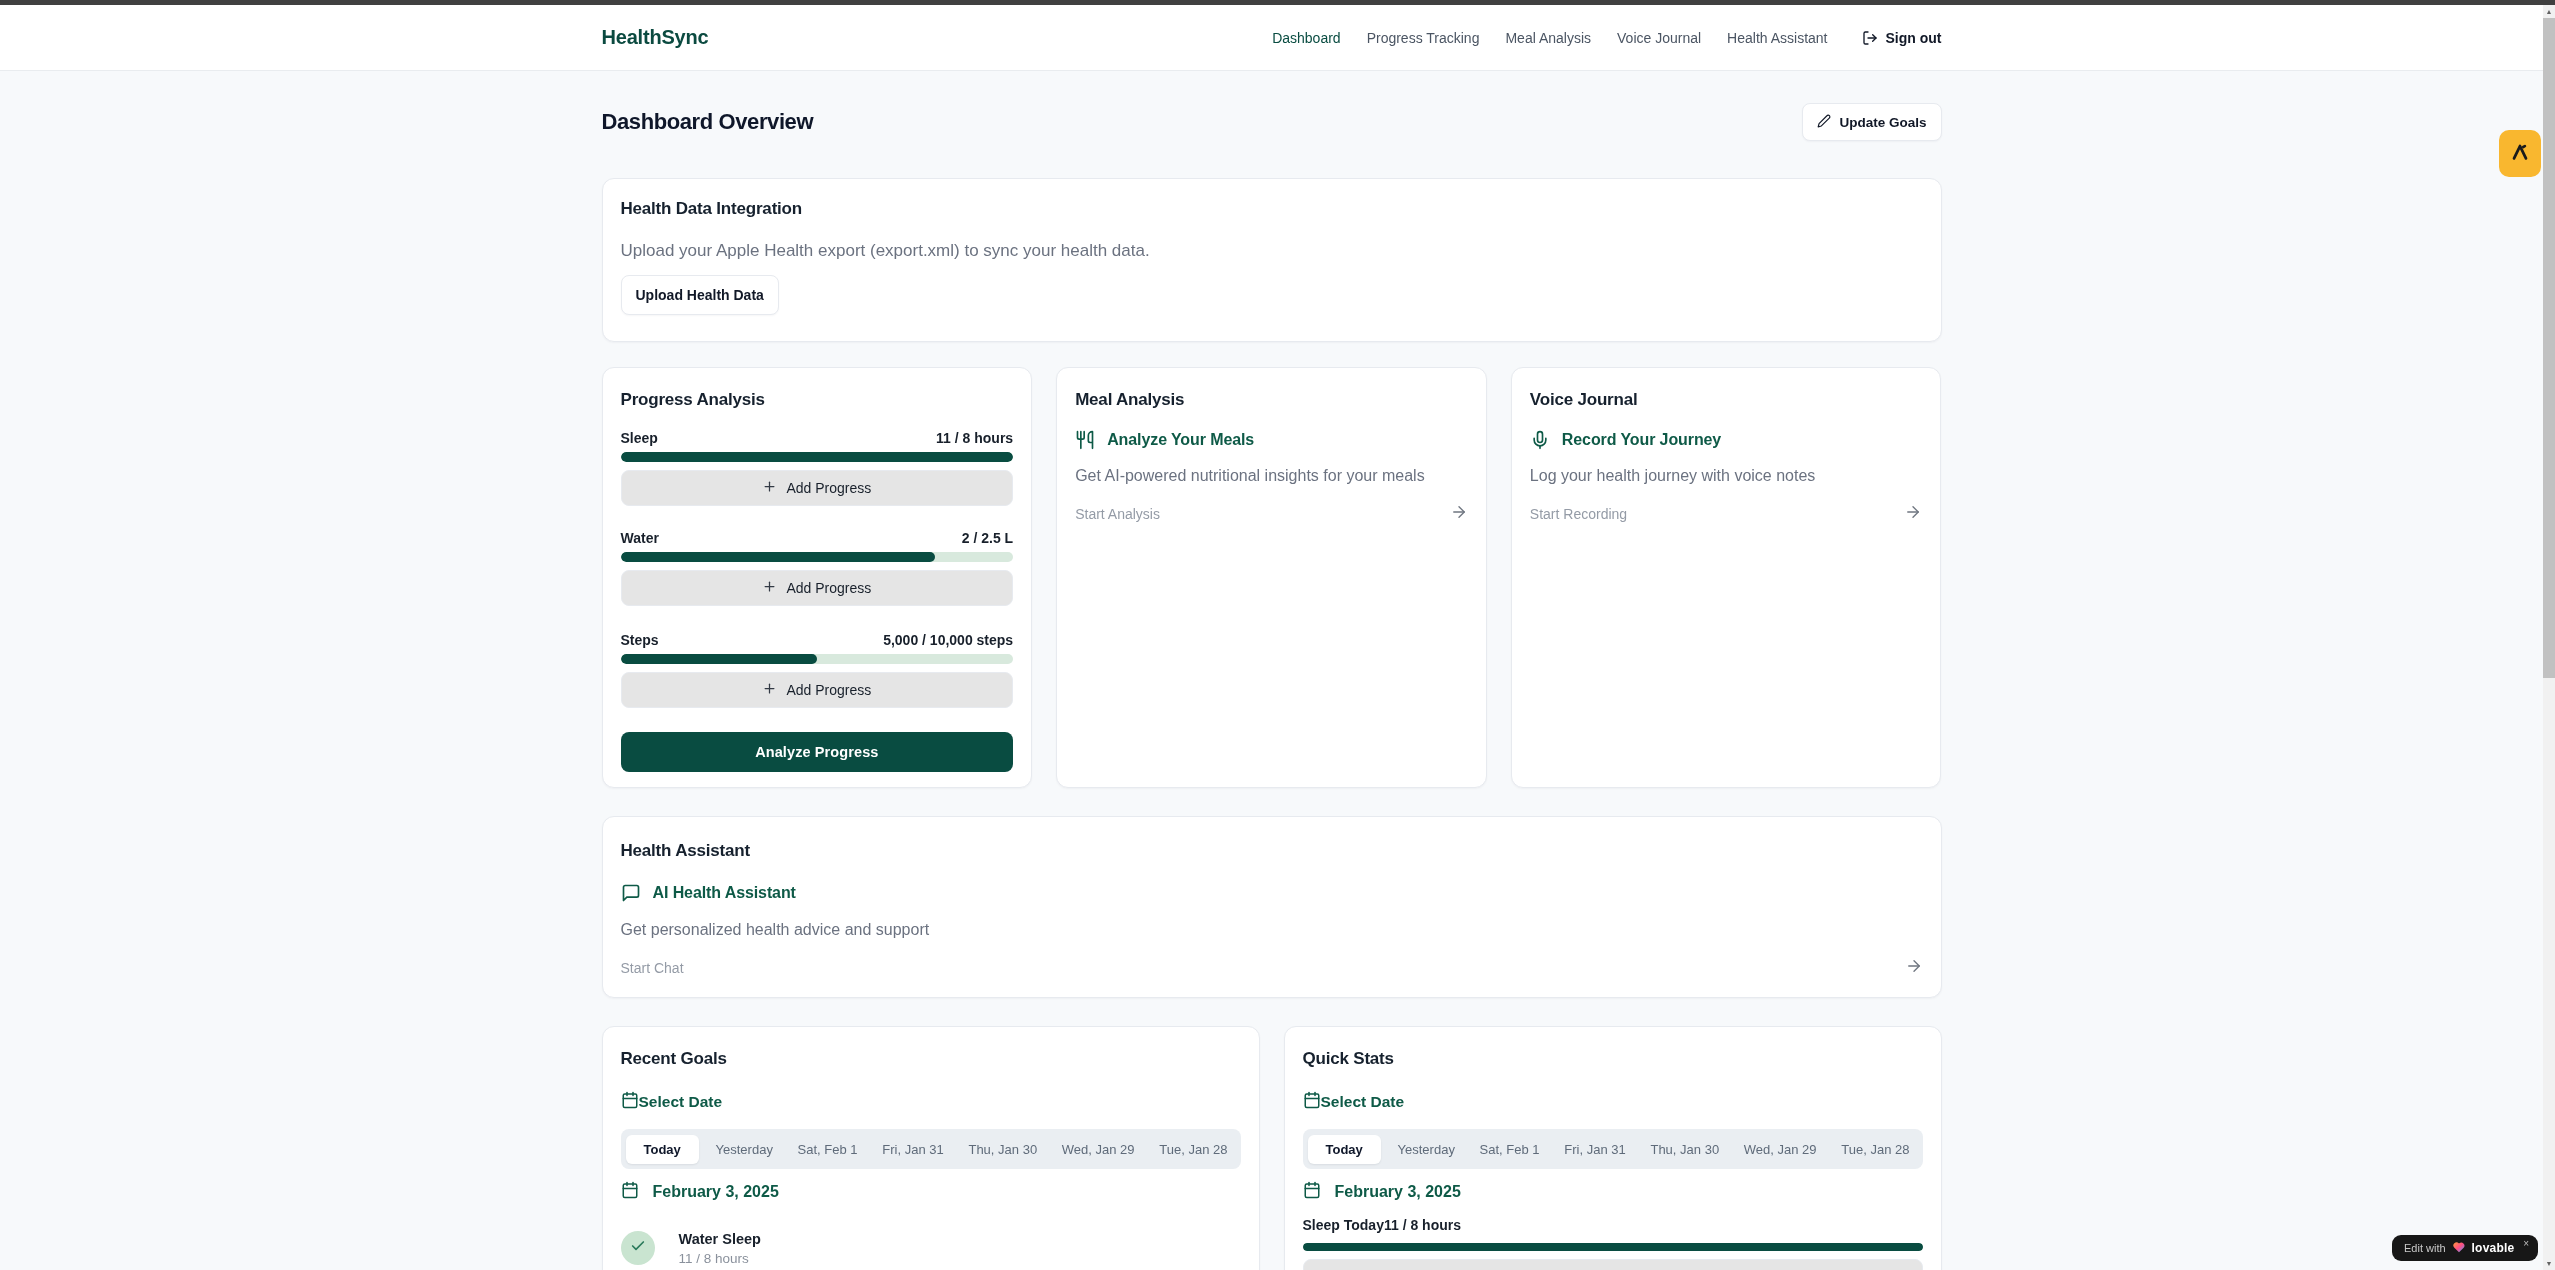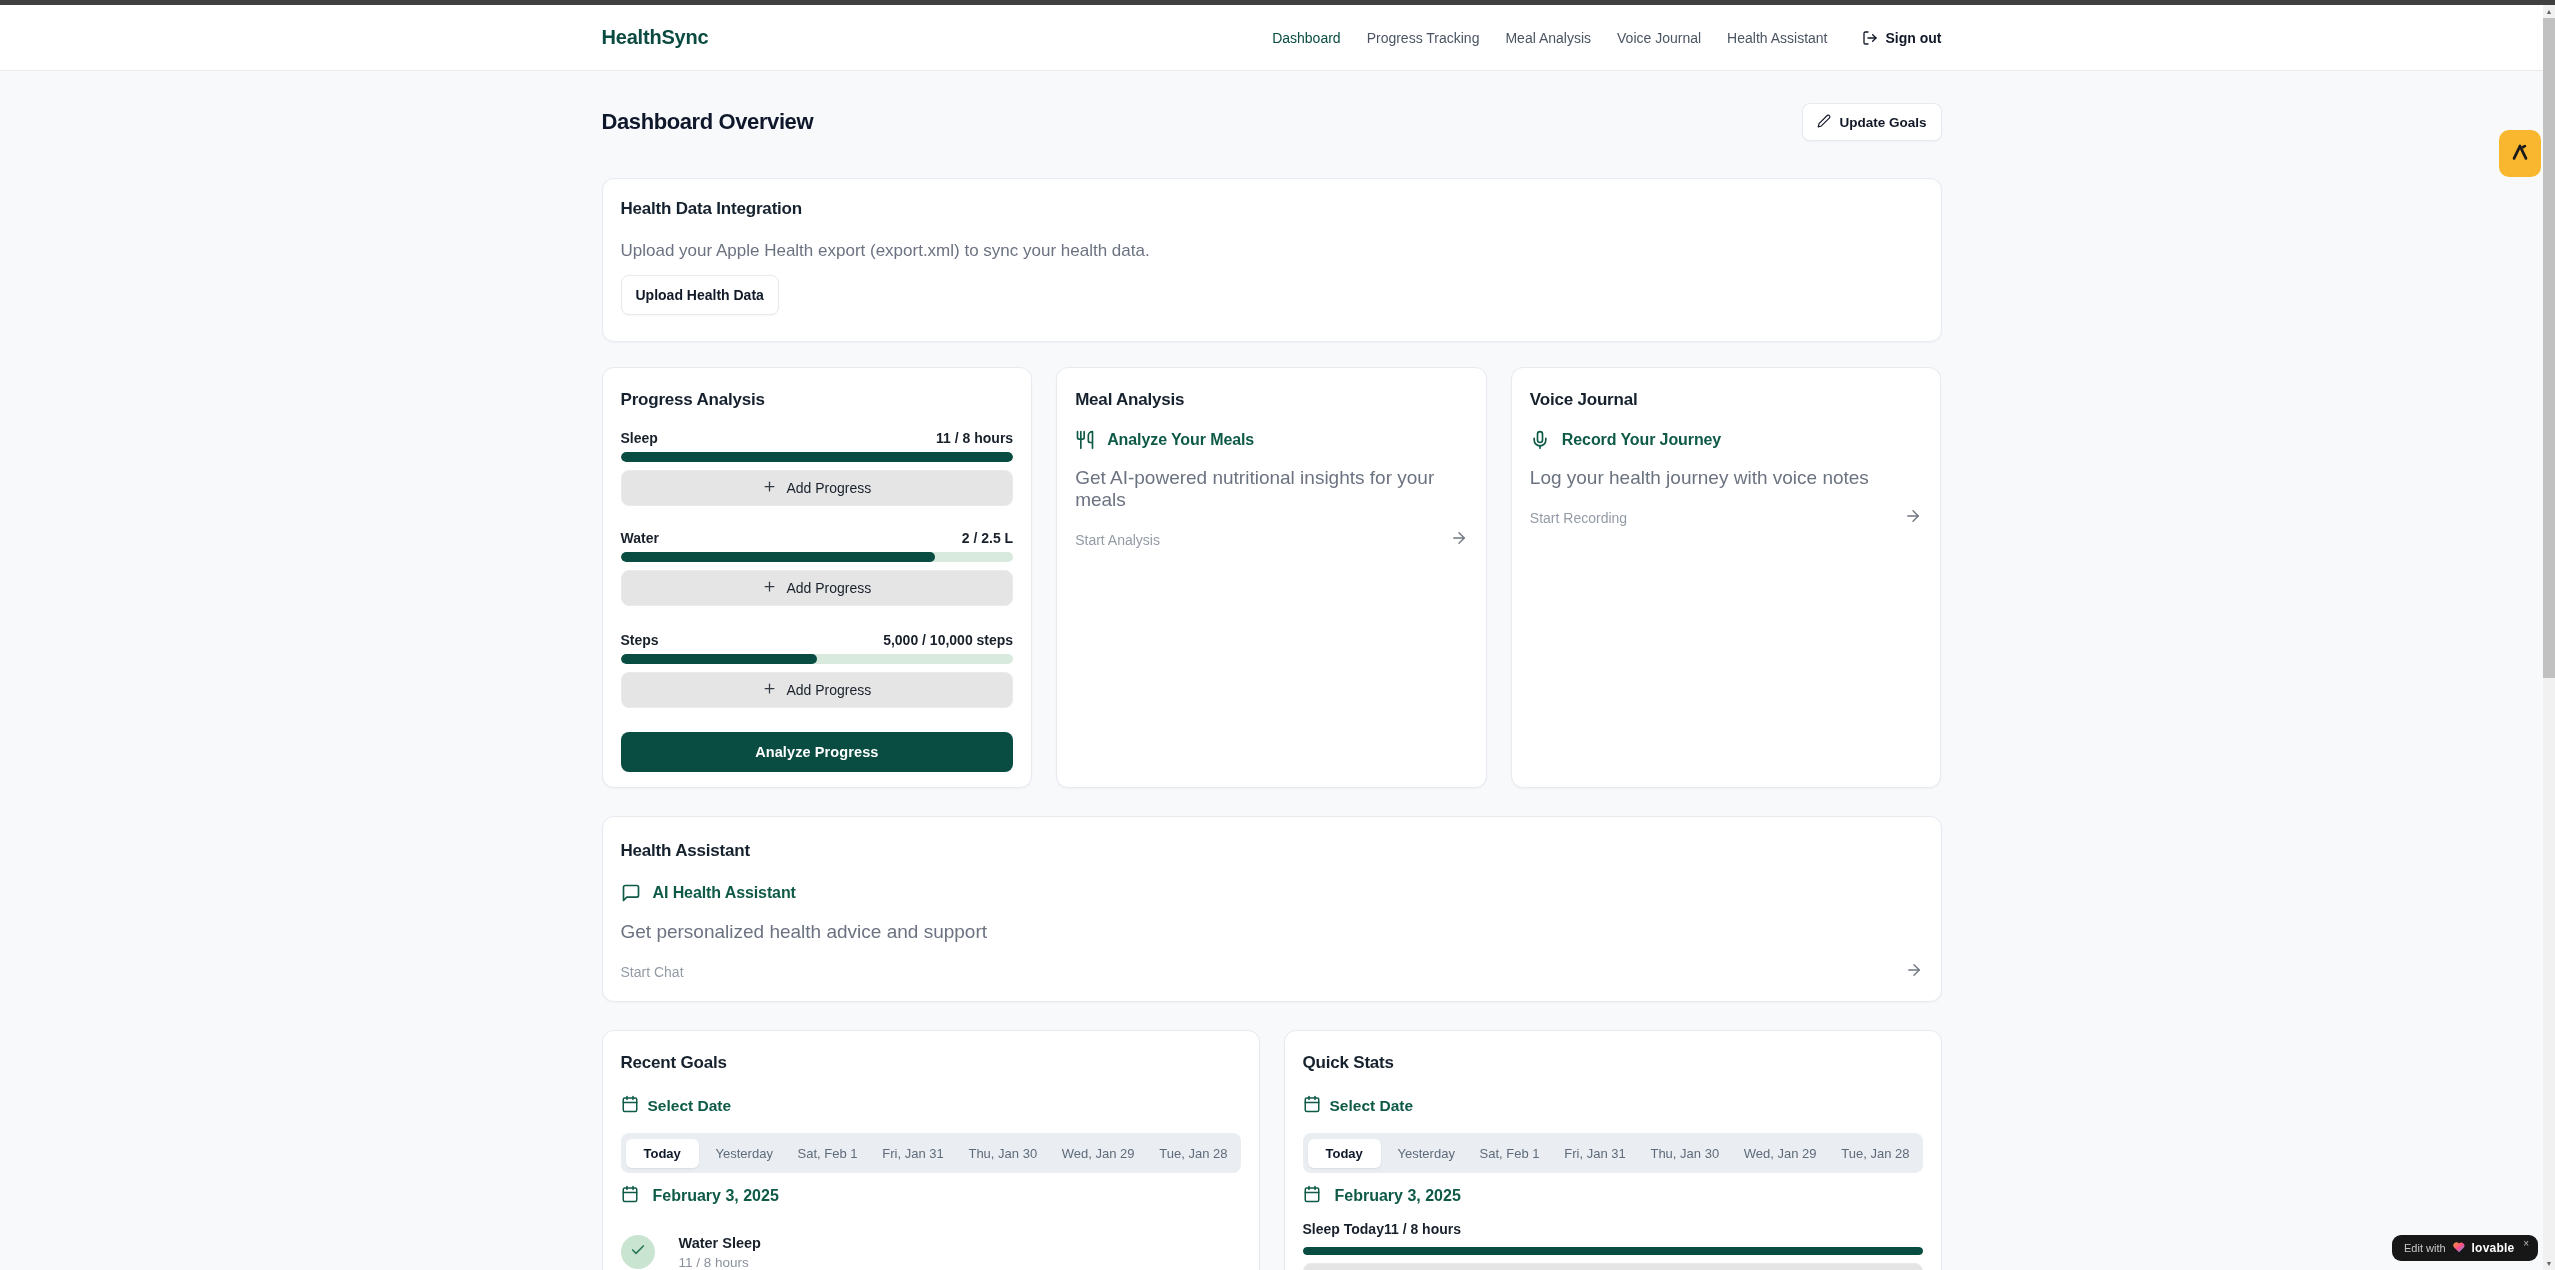--- a/index.html
+++ b/index.html
@@ -65,27 +65,27 @@
   .bar{margin-top:6px;height:10px;border-radius:999px;background:var(--track);overflow:hidden;}
   .bar-fill{height:100%;border-radius:999px;background:var(--primary);}
   .btn-add{margin-top:8px;width:100%;height:36px;display:flex;align-items:center;justify-content:center;gap:9px;
     background:#e5e5e5;border:1px solid var(--border);border-radius:8px;font-size:14px;font-weight:500;color:#18202b;cursor:pointer;}
   .btn-primary{margin-top:24px;width:100%;height:40px;display:flex;align-items:center;justify-content:center;
     background:var(--primary);border:none;border-radius:8px;color:#fff;font-size:14.5px;font-weight:700;cursor:pointer;letter-spacing:.1px;}
 
   
   .glink{margin-top:20px;display:flex;align-items:center;gap:12px;color:var(--link);font-size:16px;font-weight:700;cursor:pointer;letter-spacing:-.1px;}
   .glink svg{flex:none;display:block;}
-  .feat-desc{margin-top:17px;font-size:19px;color:var(--gray);}
+  .feat-desc{margin-top:17px;font-size:16px;color:var(--gray);}
   .action-row{margin-top:18px;display:flex;align-items:center;justify-content:space-between;cursor:pointer;}
   .action-label{font-size:14px;color:var(--gray-light);}
   .assistant{margin-top:28px;padding-top:24px;padding-bottom:18px;}
 
   
-  .select-row{margin-top:22px;display:flex;align-items:center;gap:9px;color:var(--link);font-size:15.5px;font-weight:700;cursor:pointer;}
+  .select-row{margin-top:22px;display:flex;align-items:center;gap:0;color:var(--link);font-size:15.5px;font-weight:700;cursor:pointer;}
   .tabbar{margin-top:16px;height:40px;background:#eaeef2;border-radius:8px;display:flex;align-items:center;
     justify-content:space-between;padding:0 5px;}
   .tab{font-size:13px;font-weight:500;color:#5f6b7a;padding:6px 8px;white-space:nowrap;cursor:pointer;border-radius:6px;}
   .tab.active{background:#fff;color:#0f172a;font-weight:700;padding:7px 18px;box-shadow:0 1px 2px rgba(16,24,40,.08);}
   .date-row{margin-top:12px;display:flex;align-items:center;gap:14px;color:var(--link);font-size:16px;font-weight:700;}
 
   
   .goal-item{margin-top:28px;display:flex;align-items:flex-start;gap:24px;}
   .check-circle{width:34px;height:34px;border-radius:50%;background:var(--check-bg);display:flex;align-items:center;justify-content:center;flex:none;}
   .goal-item-name{font-size:14.5px;font-weight:700;color:#18202b;}

